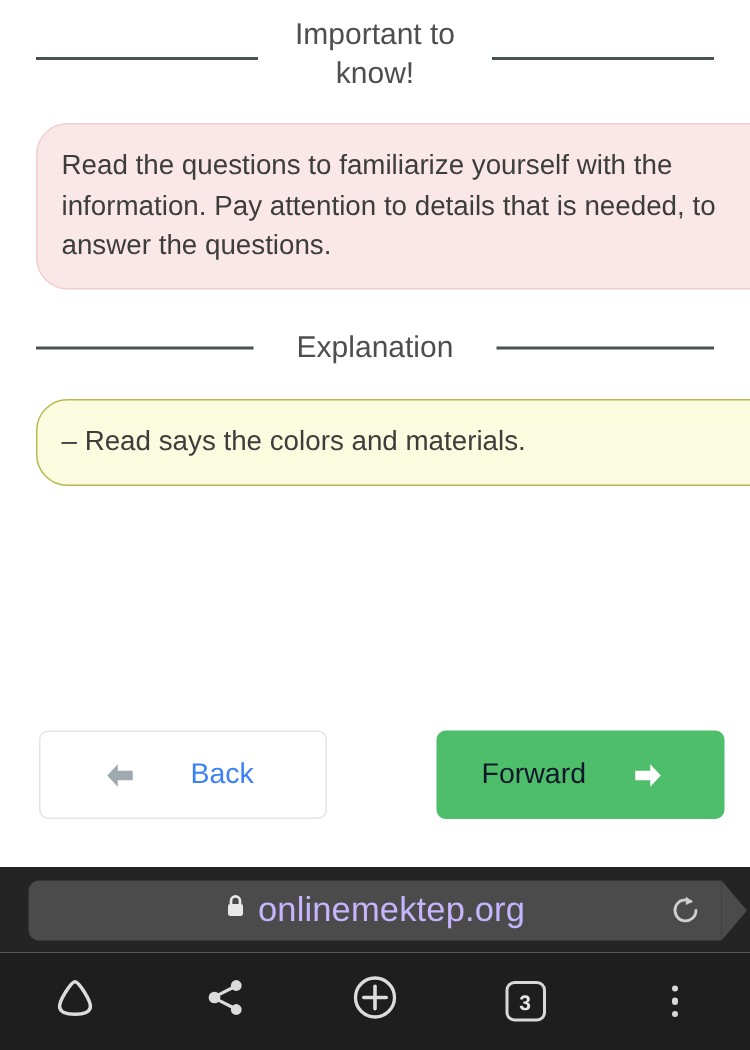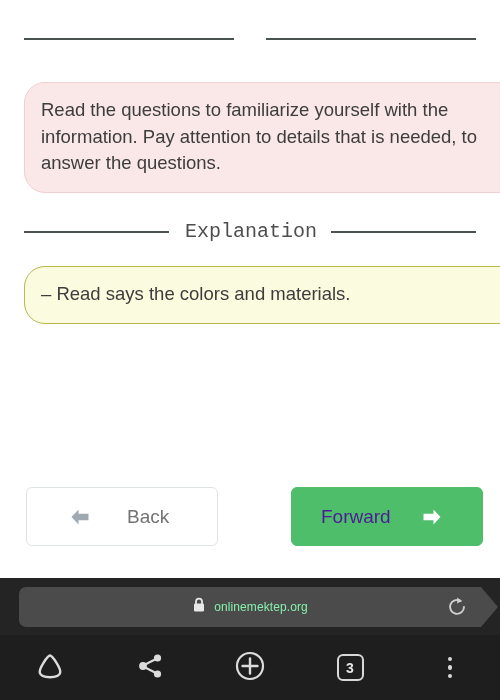--- a/index.html
+++ b/index.html
@@ -22,21 +22,21 @@
   .divider .cap {
     flex:0 0 auto; text-align:center; color:#4e4e4e;
     font-size:20px; line-height:26px; font-weight:400;
   }
 
   #hdr-important { position:absolute; left:0; top:10px; }
   #hdr-important .cap { width:124px; }
   #hdr-important .rule { align-self:flex-start; margin-top:28px; }
 
   #hdr-explanation { position:absolute; left:0; top:219px; }
-  #hdr-explanation .cap { width:130px;font-family:Liberation Mono, monospace; }
+  #hdr-explanation .cap { width:130px; }
 
   
   .box {
     position:absolute; left:24px; width:498px;
     border-radius:21px; padding:14px 16px 15px 16px;
   }
   .box p { font-size:18.5px; line-height:26.5px; color:#3d3d3d; }
   .box p + p { margin-top:14px; }
 
   #box-important { top:82px; background:#fae7e7; border:1px solid #f0cfcf; }
@@ -46,47 +46,47 @@
   .btn {
     position:absolute; display:flex; align-items:center;
     height:59px; border-radius:6px; cursor:pointer;
     font-size:19px;
   }
   #btn-back {
     left:26px; top:487px; width:192px;
     background:#ffffff; border:1px solid #dfe4e6;
     justify-content:flex-start; padding-left:42px;
   }
-  #btn-back .label { color:#737373; margin-left:36px; }
+  #btn-back .label { color:#3b82f6; margin-left:36px; }
   #btn-forward {
     left:291px; top:487px; width:192px;
     background:#4fbe6b; border:1px solid #4fbe6b;
     justify-content:flex-start; padding-left:29px;
   }
-  #btn-forward .label { color:#4c1d95; }
+  #btn-forward .label { color:#0f172a; }
   #btn-forward .arrow-wrap { margin-left:30px; display:flex; align-items:center; }
 
   .arrow-svg { display:block; }
 
   
   .urlbar {
     position:absolute; left:0; top:578px; width:500px; height:57px;
     background:#242424; display:flex; align-items:center;
   }
   .url-pill {
     position:relative; margin-left:19px; width:462px; height:40px;
     background:#4b4b4b; border-radius:7px 0 0 7px;
     display:flex; align-items:center; justify-content:center;
   }
   .url-pill::after{
     content:""; position:absolute; right:-17px; top:0;
     width:0; height:0; border-top:20px solid transparent;
     border-bottom:20px solid transparent; border-left:17px solid #4b4b4b;
   }
-  .url-text { color:#86efac; font-size:12px; letter-spacing:.1px; }
+  .url-text { color:#c4b5fd; font-size:23px; letter-spacing:.1px; }
   .lock-icon { display:inline-block; margin-right:8px; vertical-align:-2px; }
   .reload-btn {
     position:absolute; right:12px; top:50%; transform:translateY(-50%);
     width:24px; height:24px; cursor:pointer;
   }
 
   .navbar {
     position:absolute; left:0; top:635px; width:500px; height:65px;
     background:#1e1e1e; display:flex; align-items:center;
   }
@@ -104,20 +104,21 @@
 </style>
 </head>
 <body>
 
 <div class="page">
 
   <div class="content">
 
     <div class="divider" id="hdr-important">
       <span class="rule left"></span>
+      <span class="cap">Important to know!</span>
       <span class="rule right"></span>
     </div>
 
     <div class="box" id="box-important">
       <p>Read the questions to familiarize yourself with the information. Pay attention to details that is needed, to answer the questions.</p>
     </div>
 
     <div class="divider" id="hdr-explanation">
       <span class="rule left"></span>
       <span class="cap">Explanation</span>

